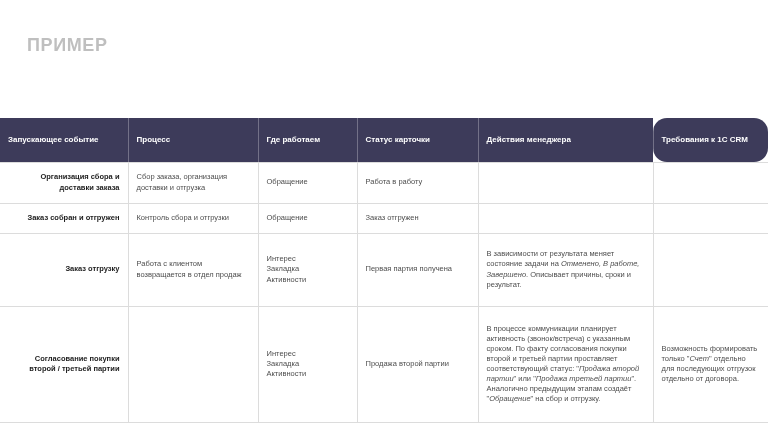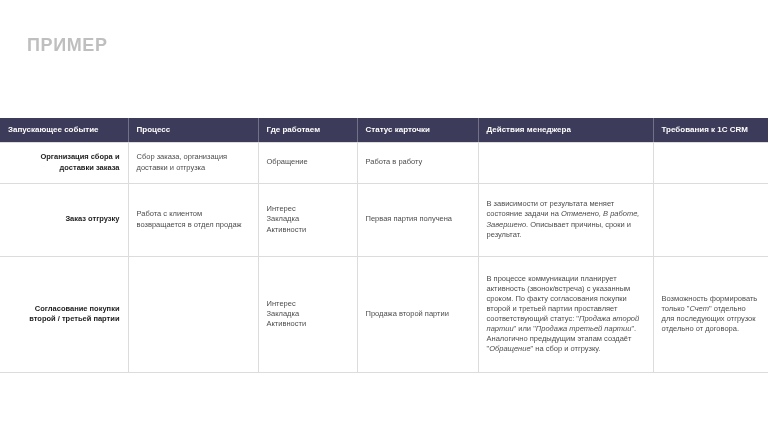--- a/index.html
+++ b/index.html
@@ -13,23 +13,23 @@
   }
   *{box-sizing:border-box;margin:0;padding:0;}
   html,body{width:768px;height:432px;overflow:hidden;background:#ffffff;
     font-family:"Liberation Sans",sans-serif;}
   .slide{position:relative;width:768px;height:432px;background:#ffffff;}
   .title-block{position:absolute;left:27px;top:34px;}
   .kicker{font-size:18px;font-weight:700;color:var(--kicker);letter-spacing:0.6px;line-height:1.25;}
   .title{font-size:21px;font-weight:700;color:var(--title);letter-spacing:0.2px;line-height:1.25;margin-top:1px;}
   table.spec{position:absolute;left:0;top:118px;width:768px;border-collapse:collapse;table-layout:fixed;}
   th{background:var(--header-bg);color:var(--header-text);font-size:8px;font-weight:700;
-     text-align:left;vertical-align:middle;padding:4px 8px;height:24px;
+     text-align:left;vertical-align:middle;padding:4px 8px;height:44px;
      border-right:1px solid rgba(255,255,255,0.28);border-bottom:1px solid var(--border);}
-  th:last-child{border-right:none;}
+  th:last-child{border-right:none;border-radius:14px;}
   td{font-size:7.5px;color:var(--body-text);vertical-align:middle;text-align:left;
      padding:4px 8px;border:1px solid var(--border);line-height:1.35;white-space:pre-line;
      background:#ffffff;}
   td:first-child{border-left:none;font-weight:700;color:var(--event-text);text-align:right;}
   td:last-child{border-right:none;}
   .it{font-style:italic;}
 </style>
 </head>
 <body>
 
@@ -59,20 +59,28 @@
     </thead>
     <tbody>
       <tr style="height:41px">
         <td>Организация сбора и доставки заказа</td>
         <td>Сбор заказа, организация доставки и отгрузка</td>
         <td>Обращение</td>
         <td>Работа в работу</td>
         <td></td>
         <td></td>
       </tr>
+      <tr style="height:30px">
+        <td>Заказ собран и отгружен</td>
+        <td>Контроль сбора и отгрузки</td>
+        <td>Обращение</td>
+        <td>Заказ отгружен</td>
+        <td></td>
+        <td></td>
+      </tr>
       <tr style="height:73px">
         <td>Заказ отгрузку</td>
         <td>Работа с клиентом возвращается в отдел продаж</td>
         <td>Интерес
 Закладка
 Активности</td>
         <td>Первая партия получена</td>
         <td><span>В зависимости от результата меняет состояние задачи на </span><span class="it">Отменено, В работе, Завершено</span><span>. Описывает причины, сроки и результат.</span></td>
         <td></td>
       </tr>

